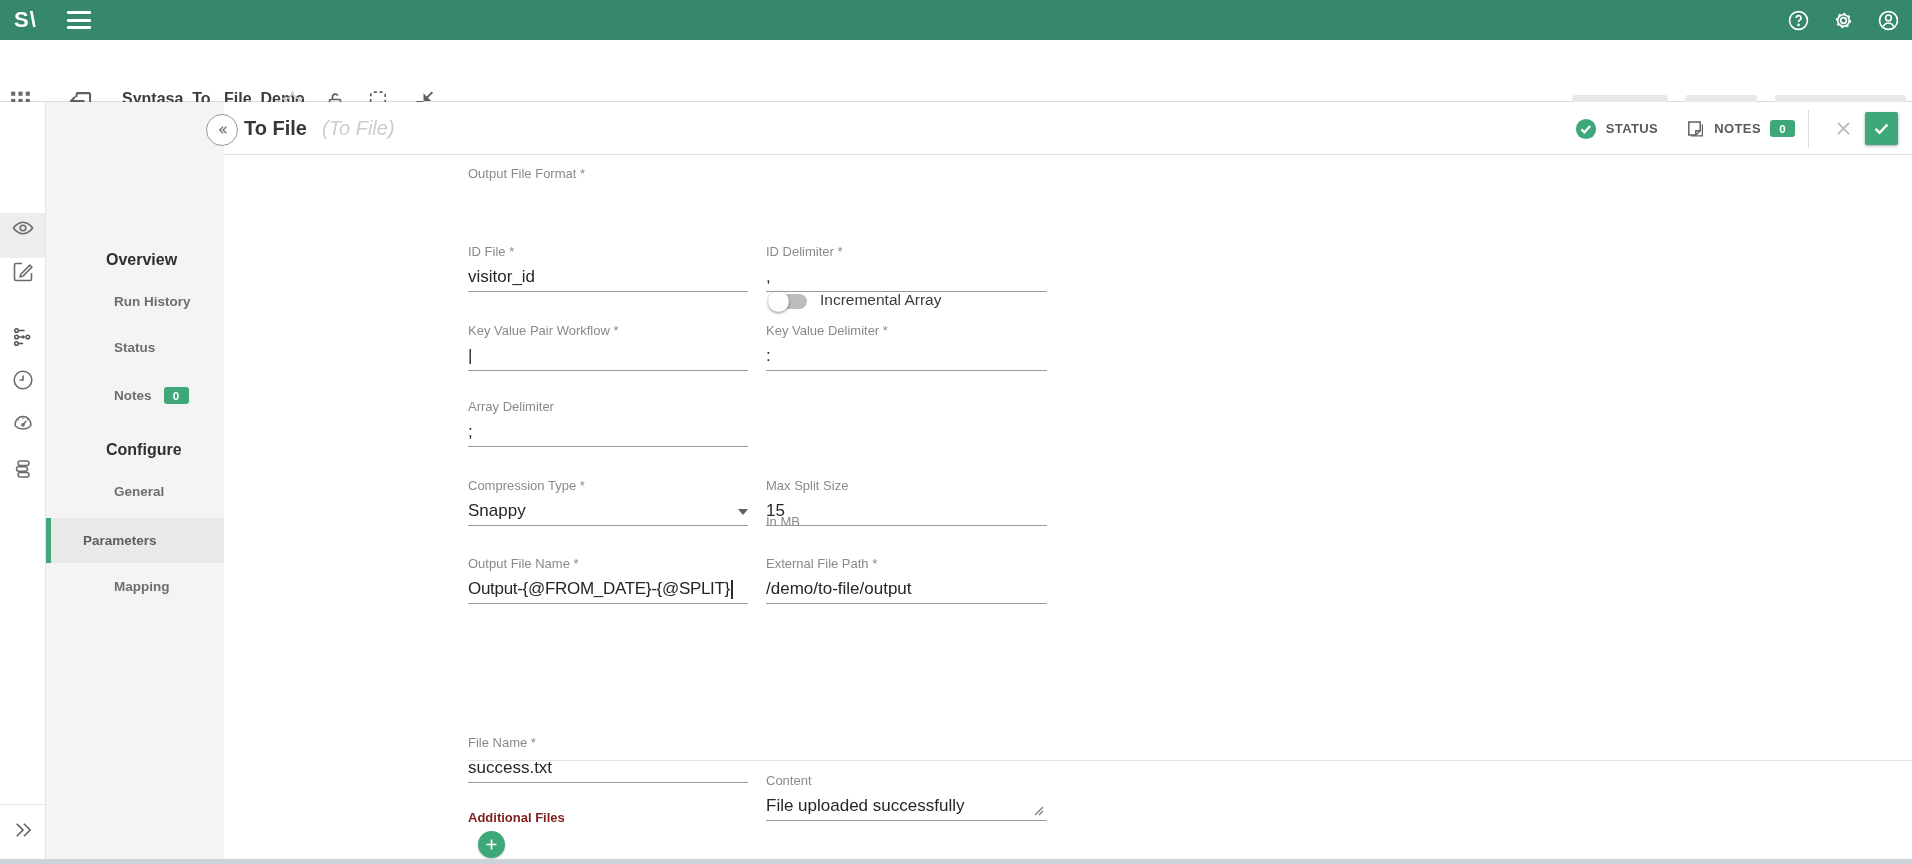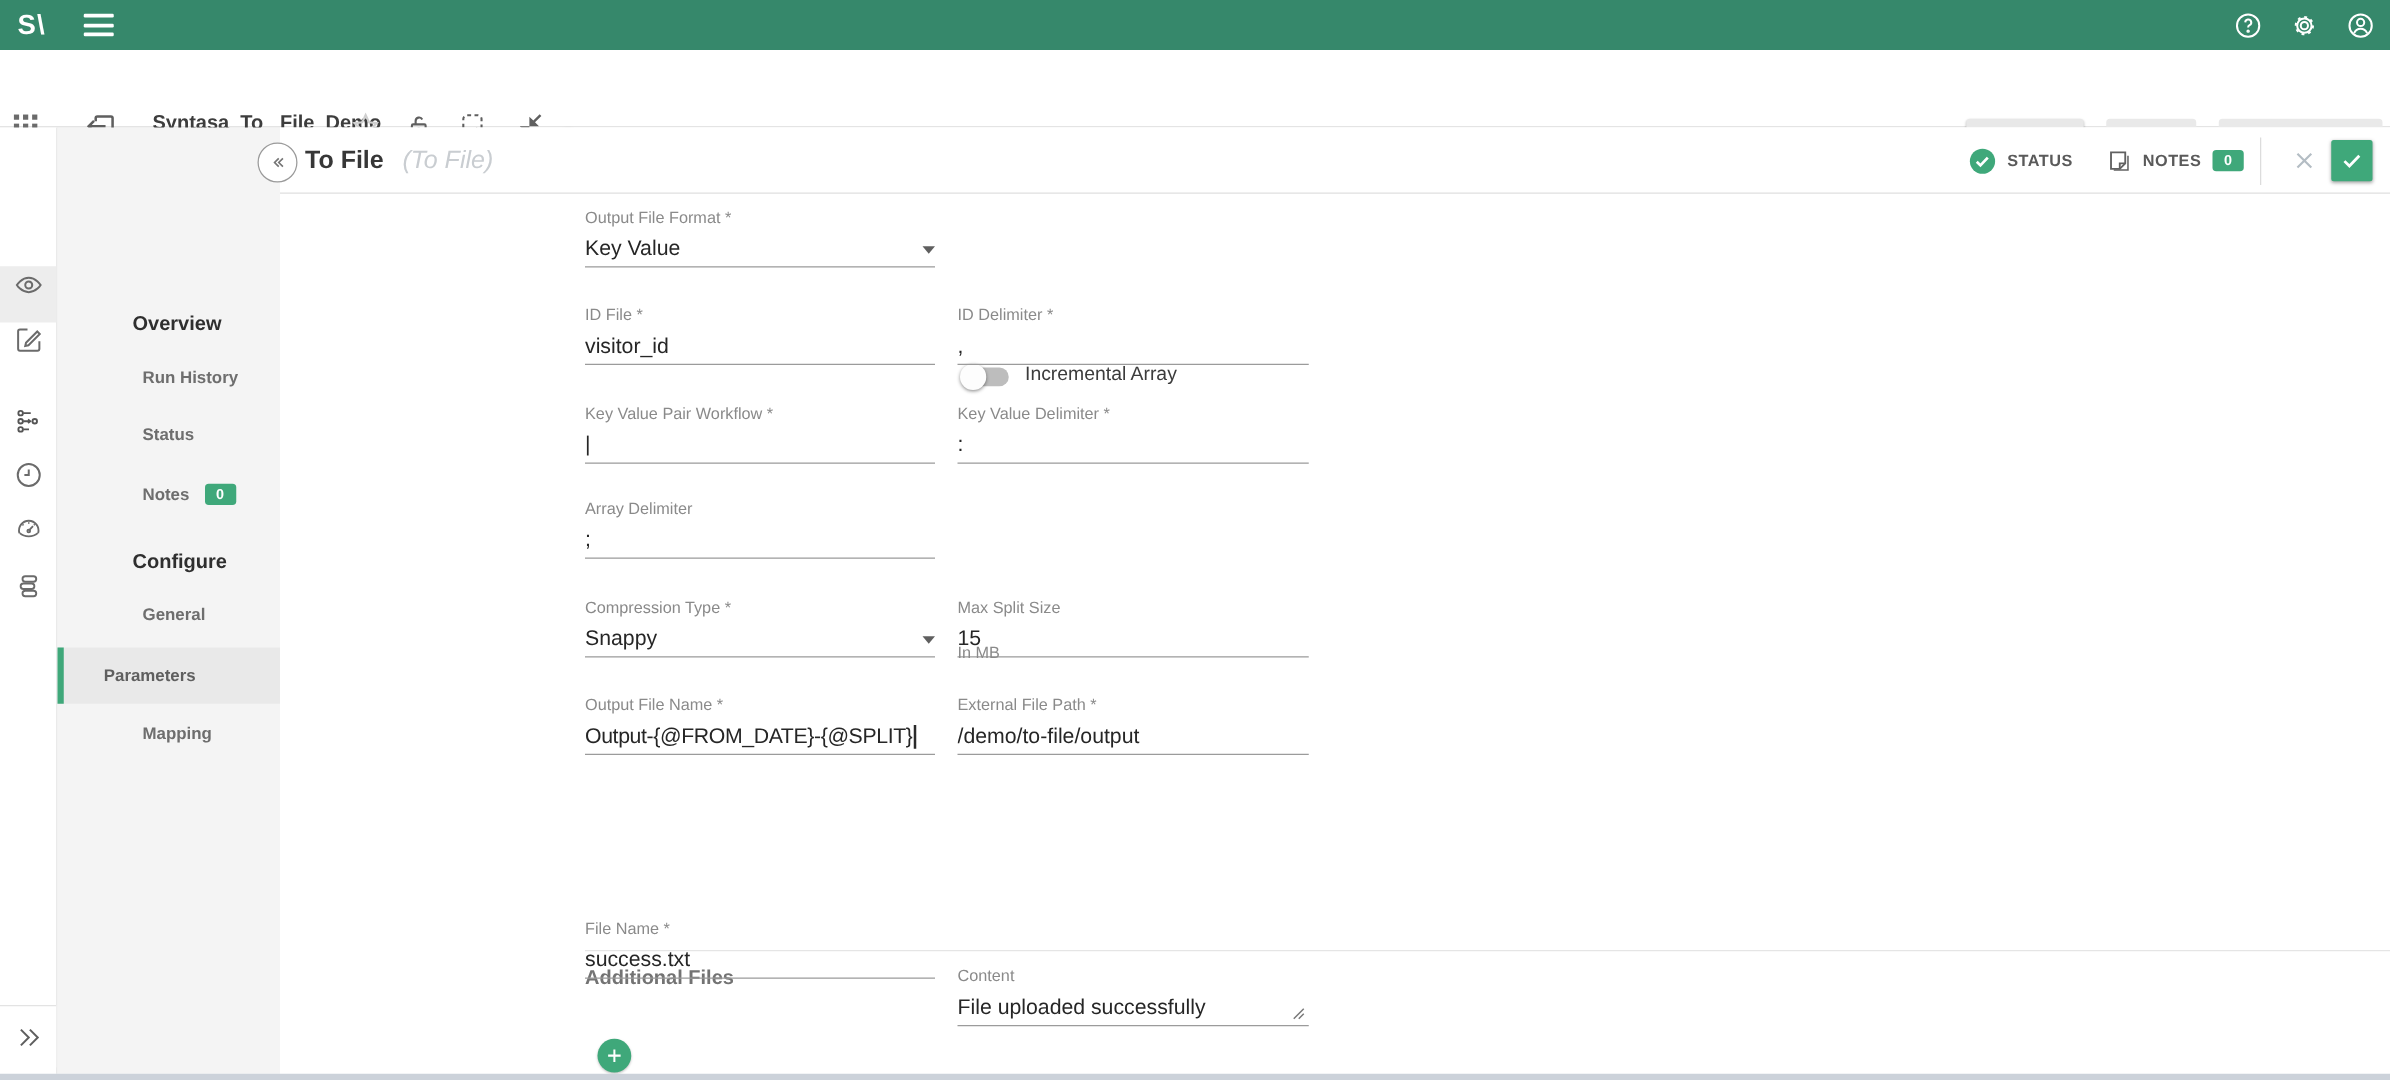--- a/index.html
+++ b/index.html
@@ -118,22 +118,22 @@
     border-right:5.5px solid transparent; border-top:6px solid #5f5f5f;
     margin-bottom:6px; }
   .text-caret { display:inline-block; width:1.5px; height:19px; background:#2a2a2a;
     margin-left:1px; }
   .helper-text { position:absolute; font-size:13px; color:#8a8a8a; }
   #inc-toggle { left:546px; top:192px; }
   .inc-label { position:absolute; left:596px; top:189px; font-size:15.5px; color:#3c3c3c; }
 
   .section-divider { position:absolute; left:244px; top:658px; width:1640px;
     height:1px; background:#e5e5e5; }
-  .section-heading { position:absolute; left:244px; top:672px; font-size:16px;
-    font-weight:bold; color:#737373; }
+  .section-heading { position:absolute; left:244px; top:708px; font-size:13px;
+    font-weight:bold; color:#7f1d1d; }
   .round-btn { position:absolute; width:27px; height:27px; border-radius:50%;
     display:flex; align-items:center; justify-content:center; border:none;
     cursor:pointer; color:#fff; }
   #add-file-btn { left:254px; top:729px; background:#3FA87A;
     box-shadow:0 1px 2px rgba(0,0,0,.25); }
   .round-btn svg { width:15px; height:15px; }
   .resize-handle { position:absolute; right:3px; bottom:5px; width:10px; height:10px;
     cursor:nwse-resize; color:#7a7a7a; }
 
   
@@ -364,24 +364,20 @@
         <button class="check-btn">
           <svg viewBox="0 0 24 24" fill="none" stroke="#fff" stroke-width="2.8">
             <path d="M4.5 12.5l5 5 10-10.5"></path>
           </svg>
         </button>
       </div>
     </div>
 
     <div class="field col1" style="top:63px">
       <div class="flabel">Output File Format *</div>
-      <div class="fvalue select-field">
-        <span>Key Value</span>
-        <span class="caret-down"></span>
-      </div>
     </div>
     <div class="toggle" id="inc-toggle">
       <div class="knob"></div>
     </div>
     <div class="inc-label">Incremental Array</div>
 
     <div class="field col1" style="top:141px">
       <div class="flabel">ID File *</div>
       <input class="fvalue" value="visitor_id" style="">
     </div>

